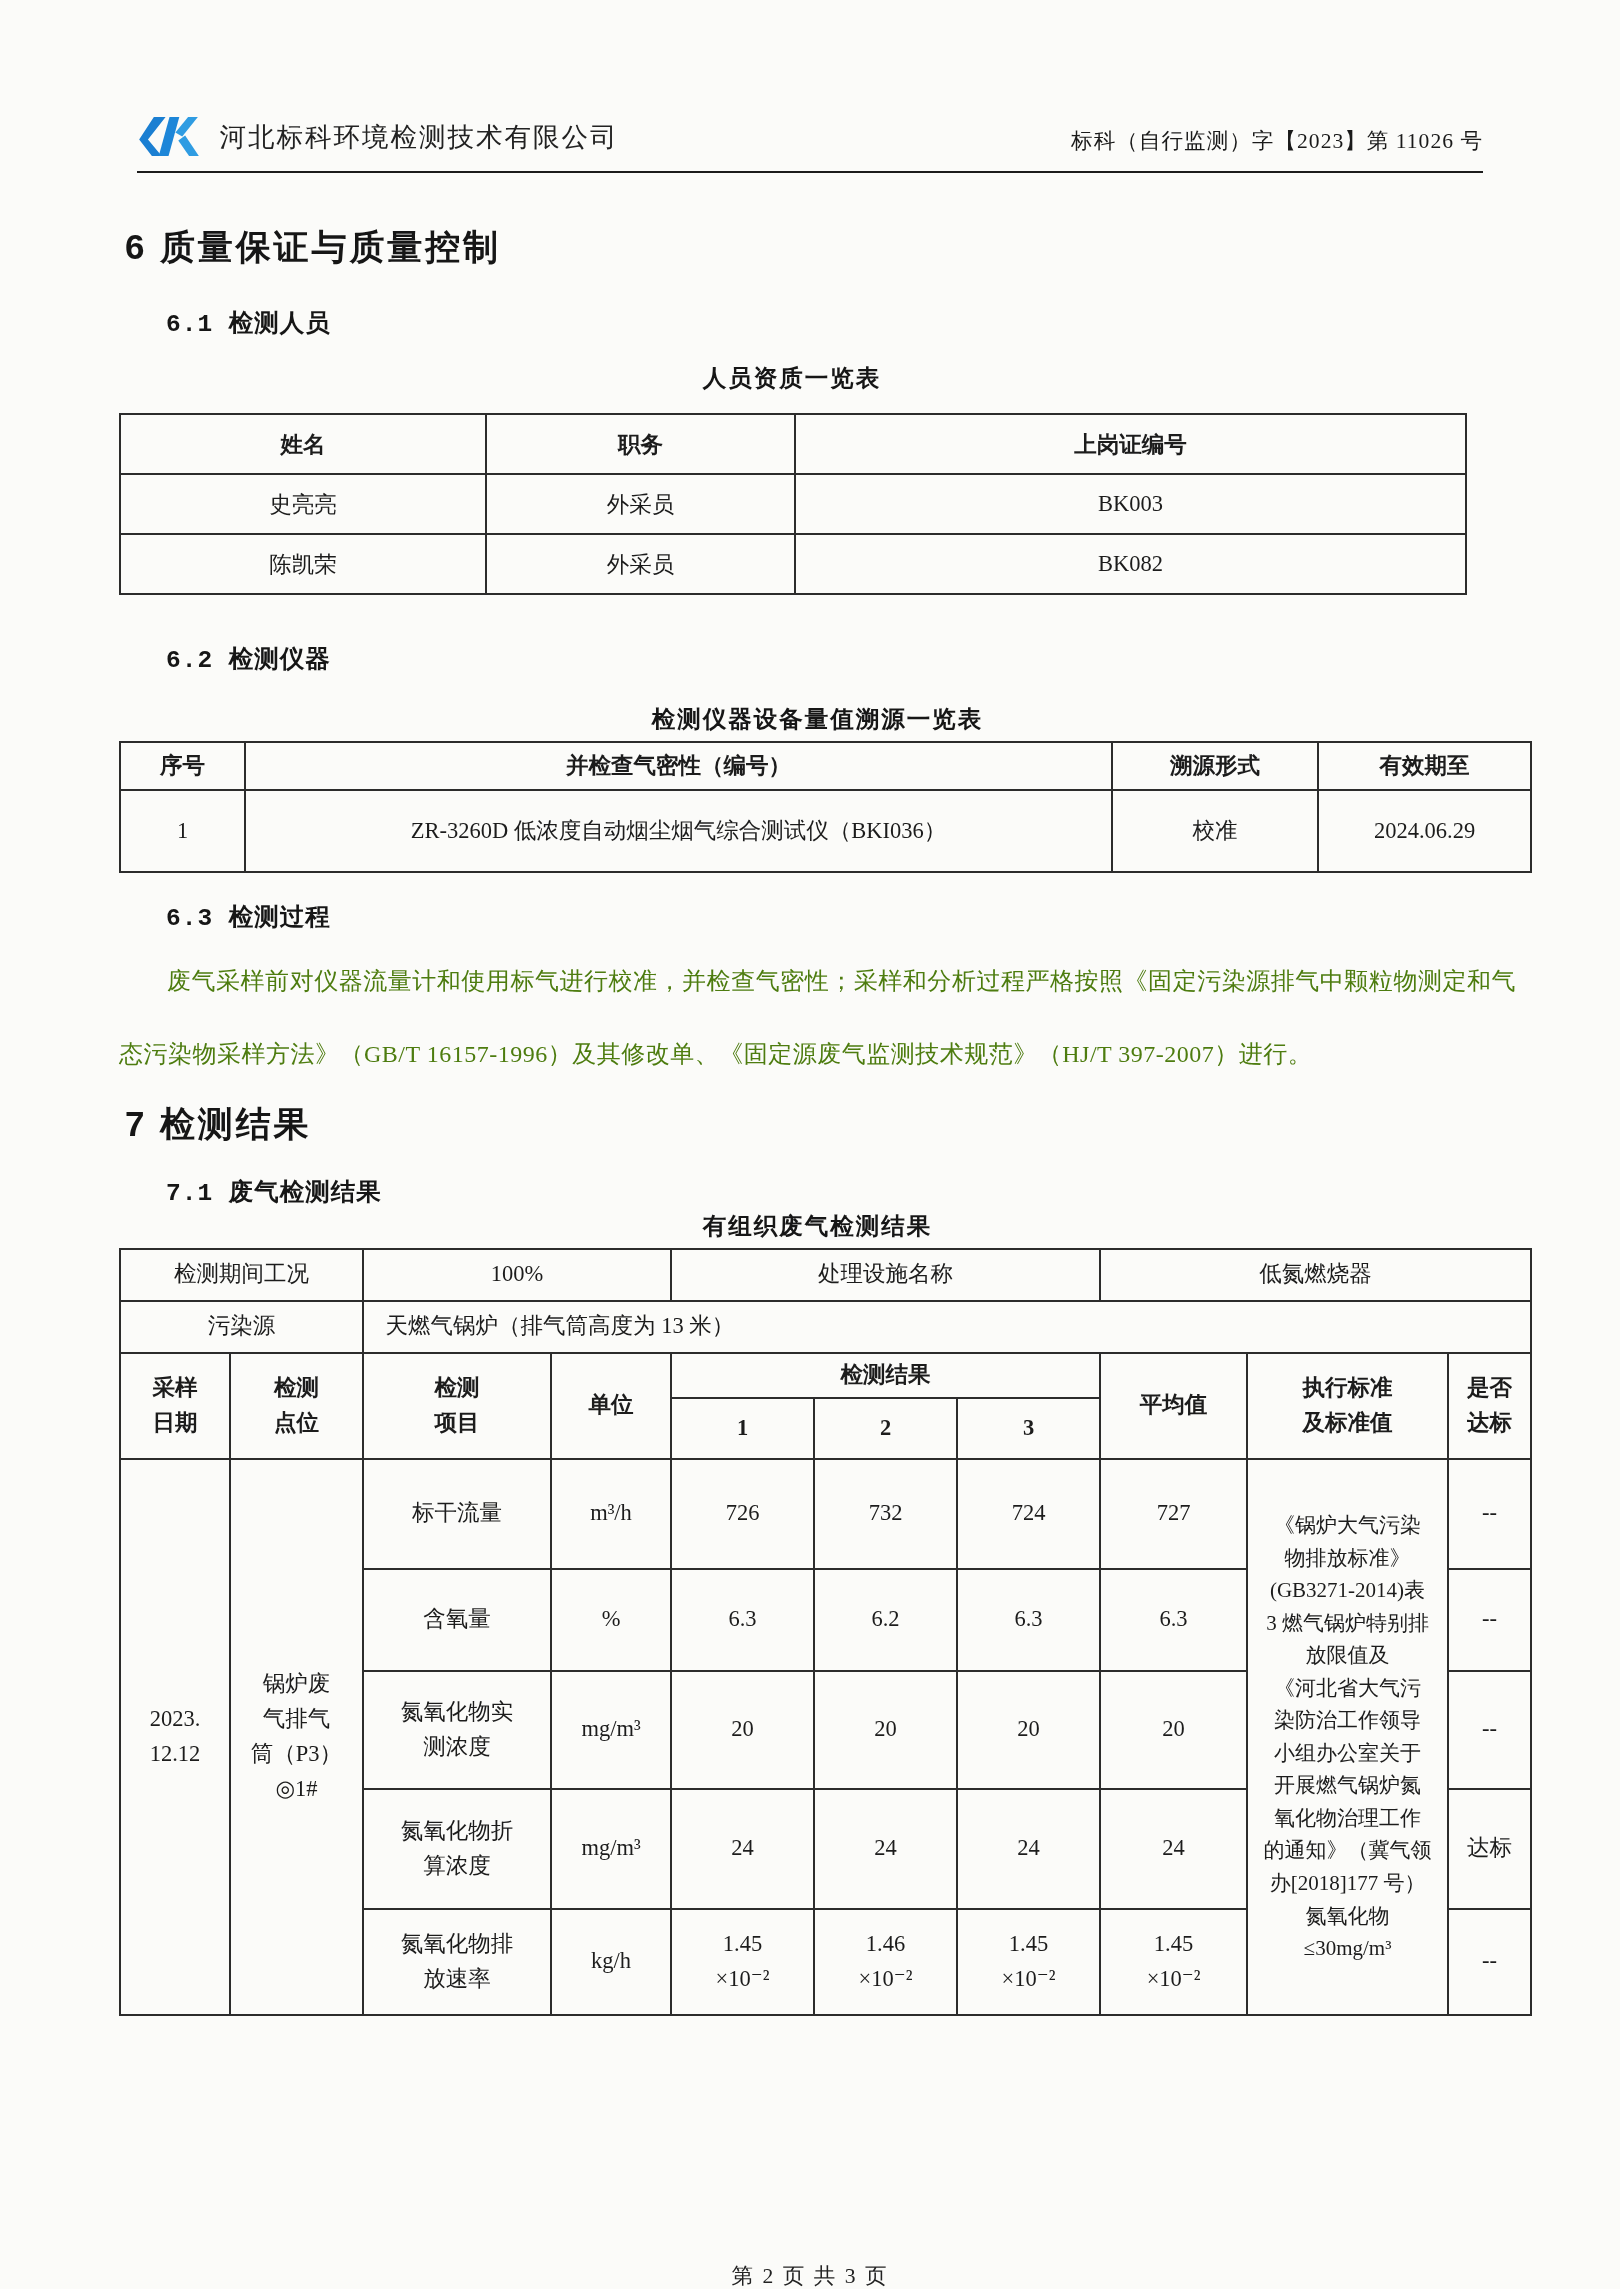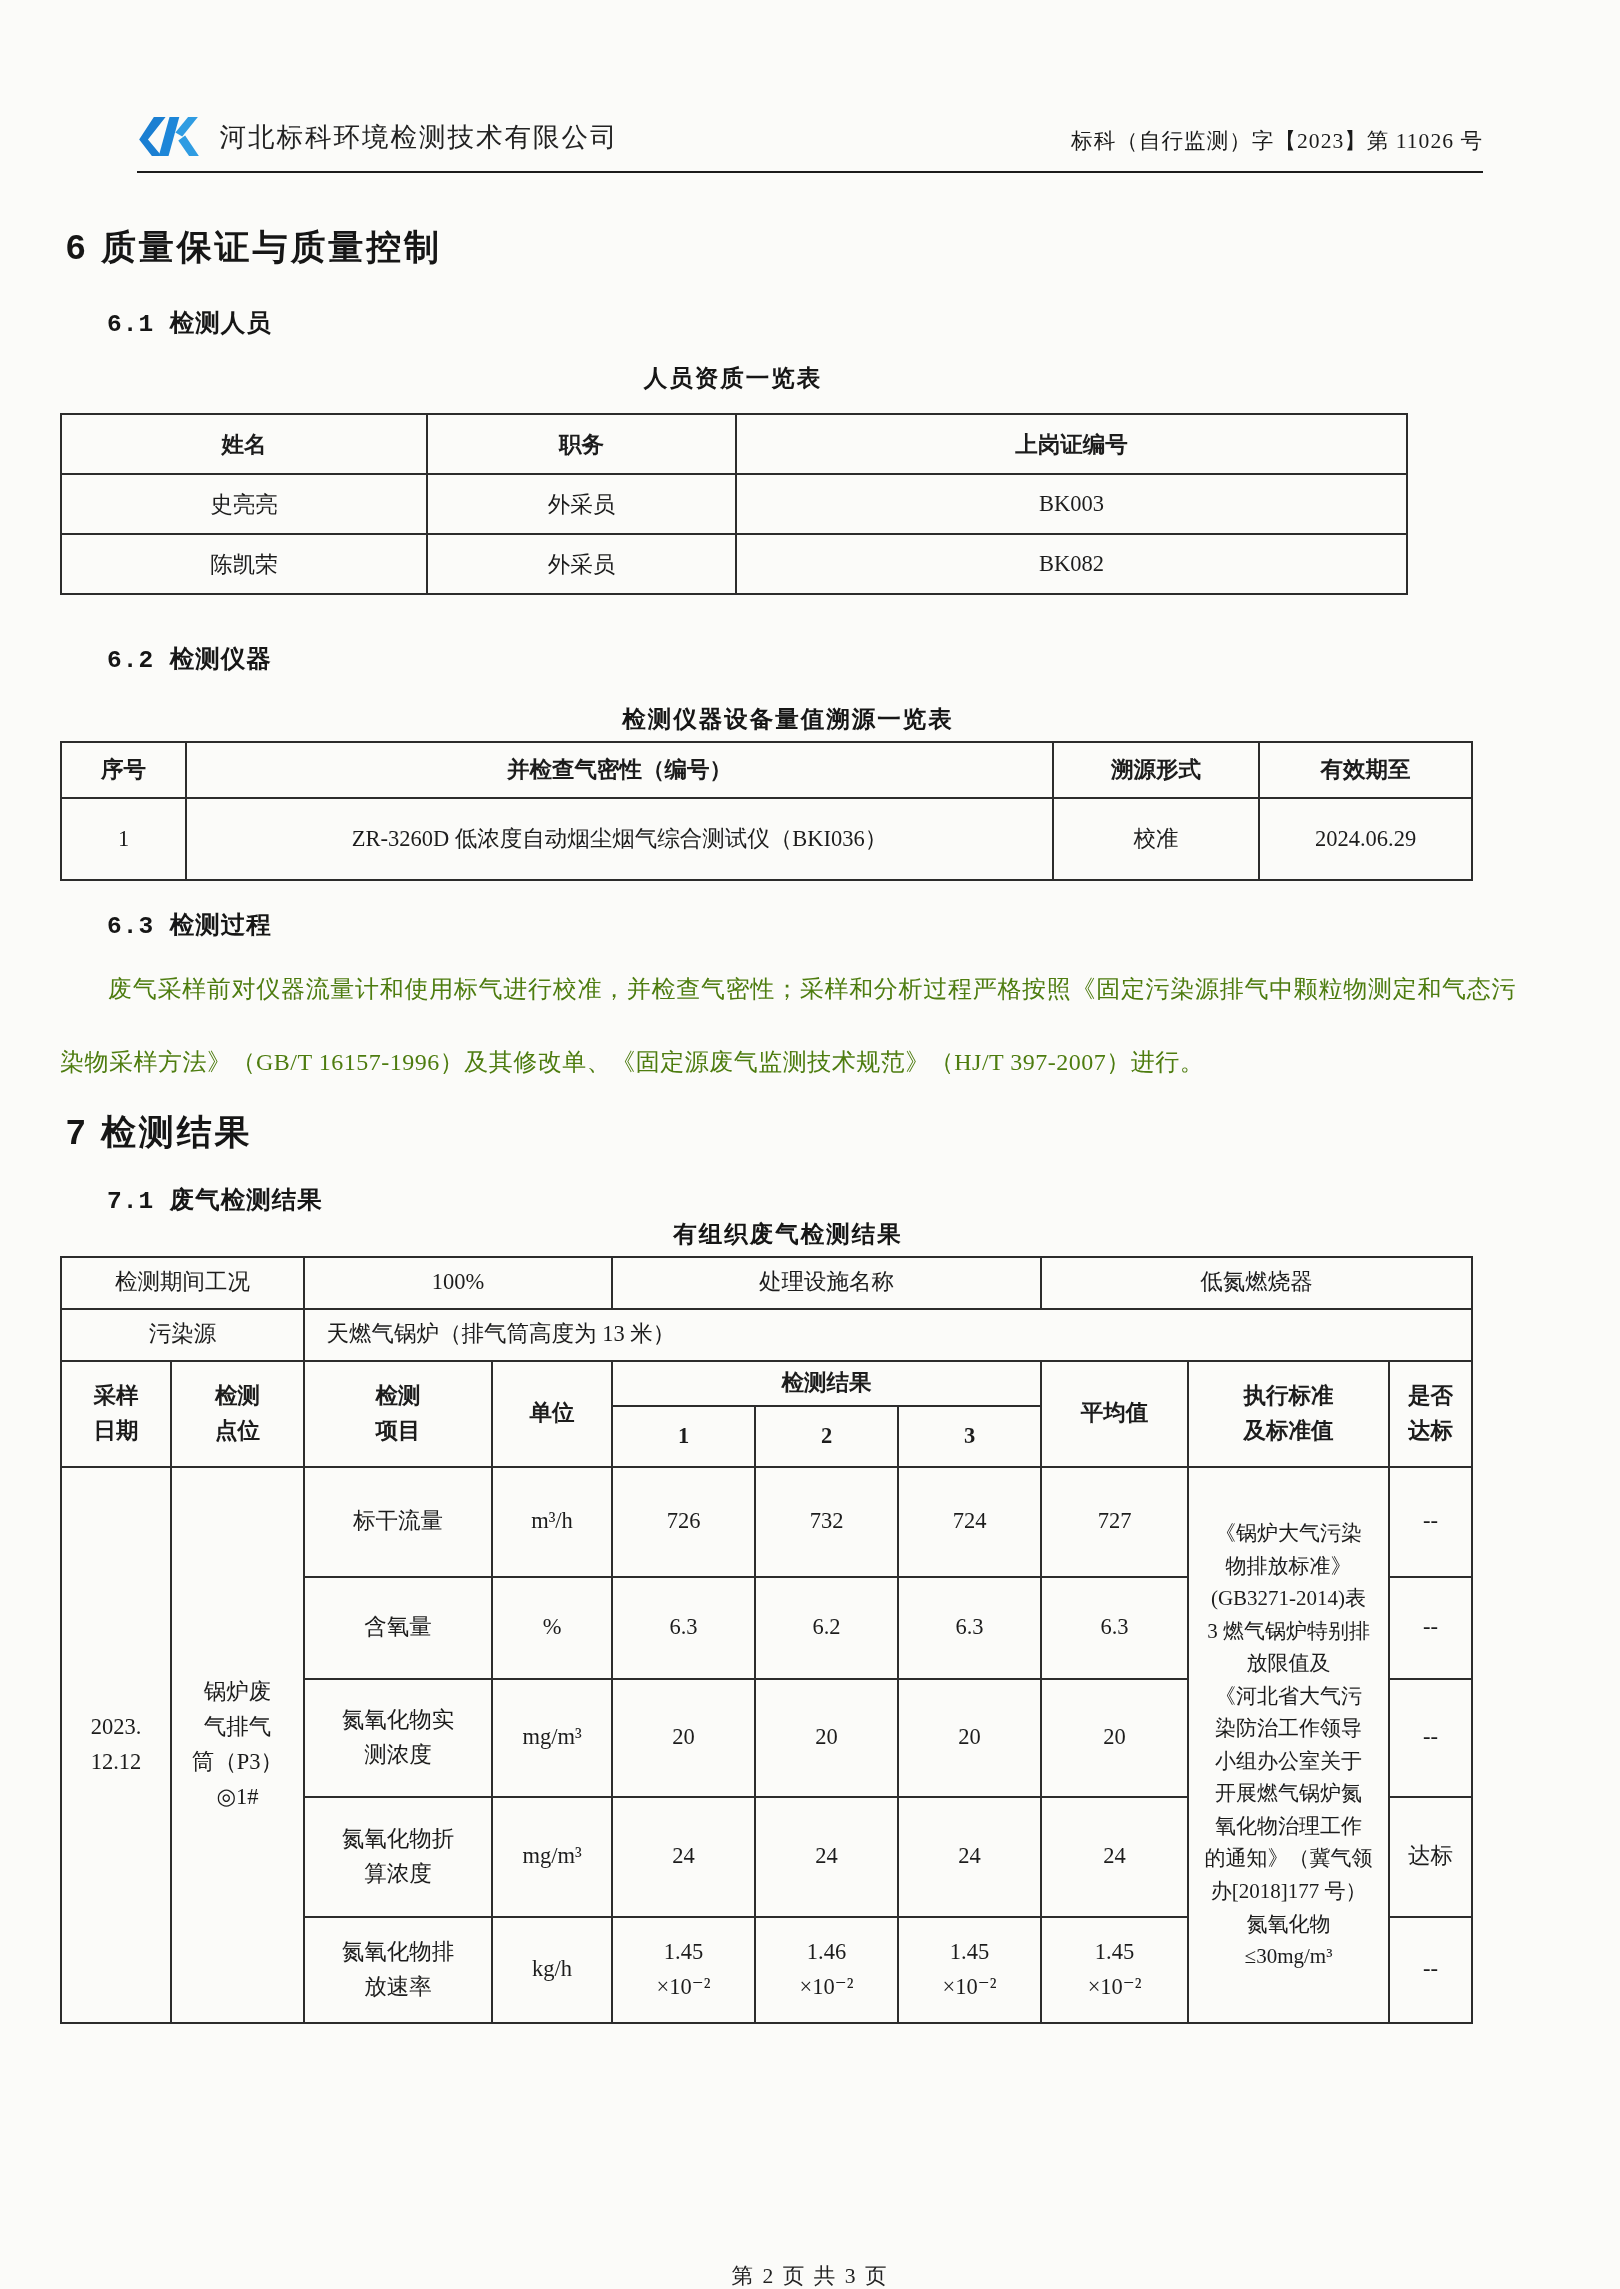--- a/index.html
+++ b/index.html
@@ -19,21 +19,21 @@
     display:flex; align-items:flex-end; justify-content:space-between;
     border-bottom:2.9px solid #1c1c1c;
     padding-bottom:11.8px;
   }
   .header-left { display:flex; align-items:center; gap:17.6px; }
   .logo { width:65px; height:45px; flex:0 0 auto; }
   .company-name { font-size:26.5px; letter-spacing:2px; color:#222; }
   .doc-no { font-size:21.6px; letter-spacing:1px; color:#1a1a1a; padding-bottom:3.9px; }
 
   
-  .content { padding:0 104px 0 60px; }
+  .content { padding:0 104px 0 119px; }
 
   .h1 {
     font-family:"Liberation Sans","DejaVu Sans",sans-serif;
     font-weight:bold; font-size:35px; letter-spacing:2.9px;
     margin-top:51px; margin-left:5.9px; color:#161616;
   }
   .h2 {
     font-family:Liberation Mono, monospace;
     font-weight:bold; font-size:24.5px; letter-spacing:1px;
     margin-left:47px; color:#161616;
@@ -58,21 +58,21 @@
     text-align:center; vertical-align:middle;
     font-size:22.5px; color:#1c1c1c;
     padding:2px 3.9px;
   }
   th { font-weight:bold; }
 
   .personnel-table { width:1346px; margin-top:19px; border:2.9px solid #2a2a2a; }
   .personnel-table tr { height:60px; }
 
   .instrument-table { width:1411px; margin-top:5.9px; border:2.9px solid #2a2a2a; }
-  .instrument-table tr.head { height:56px; }
+  .instrument-table tr.head { height:48px; }
   .instrument-table tr.data { height:82px; }
 
   .para {
     margin-top:11.8px; font-size:24px; line-height:73px;
     text-align:justify; text-indent:2em; letter-spacing:0.5px; color:#4d7c0f;
   }
 
   .results-table { width:1411px; margin-top:5.9px; border:2.9px solid #2a2a2a; }
   .results-table th, .results-table td { white-space:pre-line; line-height:1.55; }
   .results-table tr.info { height:52px; }

